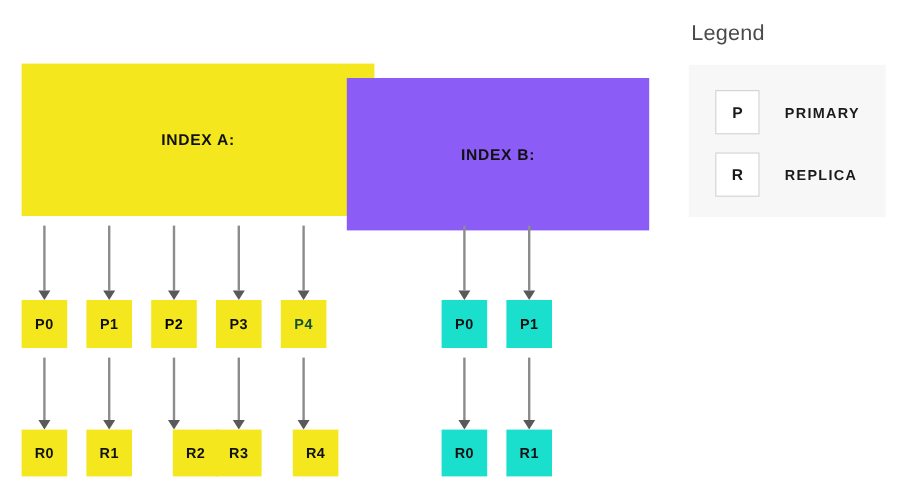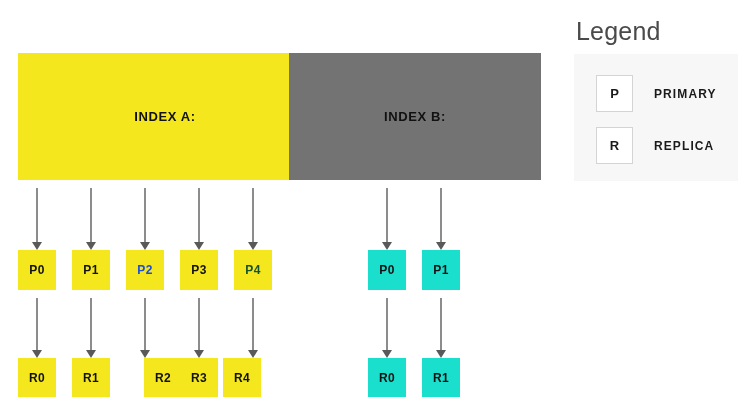--- a/index.html
+++ b/index.html
@@ -83,21 +83,21 @@
     border-left: 5px solid transparent;
     border-right: 5px solid transparent;
     border-top: 8px solid #595959;
   }
 
   
   #legend-title {
     position: absolute;
     left: 576px;
     top: 17px;
-    font-size: 25px;
+    font-size: 18px;
     color: #4a4a4a;
     font-weight: normal;
     letter-spacing: 0.2px;
   }
   #legend-panel {
     position: absolute;
     left: 574px;
     top: 54px;
     width: 164px;
     height: 127px;
@@ -134,40 +134,40 @@
 </style>
 </head>
 <body style="background: rgb(255, 255, 255);">
 
 <div id="stage">
 
   <div class="index-box" id="index-a-box" style="background: rgb(244, 231, 30);">
     <span class="index-title-line">INDEX A:</span>
   </div>
 
-  <div class="index-box" id="index-b-box" style="background: #737373;">
+  <div class="index-box" id="index-b-box" style="background: #8b5cf6; margin-top: 12px;">
     <span class="index-title-line">INDEX B:</span>
   </div>
 
   <div id="shard-layer">
       <div class="arrow" style="left: 31px; top: 188px; height: 62px;">
         <div class="shaft" style="height: 54px; background: rgb(140, 140, 140);"></div>
         <div class="head" style="top: 54px; border-top-color: rgb(89, 89, 89);"></div>
       </div>
       <div class="shard" style="left: 18px; top: 250px; height: 40px; background: rgb(244, 231, 30); color: rgb(17, 17, 17);">P0</div>
       <div class="arrow" style="left: 85px; top: 188px; height: 62px;">
         <div class="shaft" style="height: 54px; background: rgb(140, 140, 140);"></div>
         <div class="head" style="top: 54px; border-top-color: rgb(89, 89, 89);"></div>
       </div>
       <div class="shard" style="left: 72px; top: 250px; height: 40px; background: rgb(244, 231, 30); color: rgb(17, 17, 17);">P1</div>
       <div class="arrow" style="left: 139px; top: 188px; height: 62px;">
         <div class="shaft" style="height: 54px; background: rgb(140, 140, 140);"></div>
         <div class="head" style="top: 54px; border-top-color: rgb(89, 89, 89);"></div>
       </div>
-      <div class="shard" style="left: 126px; top: 250px; height: 40px; background: rgb(244, 231, 30); color: #1d4ed8;">P2</div>
+      <div class="shard" style="left: 126px; top: 250px; height: 40px; background: rgb(244, 231, 30); color: #000000;">P2</div>
       <div class="arrow" style="left: 193px; top: 188px; height: 62px;">
         <div class="shaft" style="height: 54px; background: rgb(140, 140, 140);"></div>
         <div class="head" style="top: 54px; border-top-color: rgb(89, 89, 89);"></div>
       </div>
       <div class="shard" style="left: 180px; top: 250px; height: 40px; background: rgb(244, 231, 30); color: rgb(17, 17, 17);">P3</div>
       <div class="arrow" style="left: 247px; top: 188px; height: 62px;">
         <div class="shaft" style="height: 54px; background: rgb(140, 140, 140);"></div>
         <div class="head" style="top: 54px; border-top-color: rgb(89, 89, 89);"></div>
       </div>
       <div class="shard" style="left: 234px; top: 250px; height: 40px; background: rgb(244, 231, 30); color: #14532d;">P4</div>
@@ -188,21 +188,21 @@
       <div class="shard replica" style="left: 144px; top: 358px; height: 39px; background: rgb(244, 231, 30); color: rgb(17, 17, 17);">R2</div>
       <div class="arrow" style="left: 193px; top: 298px; height: 60px;">
         <div class="shaft" style="height: 52px; background: rgb(140, 140, 140);"></div>
         <div class="head" style="top: 52px; border-top-color: rgb(89, 89, 89);"></div>
       </div>
       <div class="shard replica" style="left: 180px; top: 358px; height: 39px; background: rgb(244, 231, 30); color: rgb(17, 17, 17);">R3</div>
       <div class="arrow" style="left: 247px; top: 298px; height: 60px;">
         <div class="shaft" style="height: 52px; background: rgb(140, 140, 140);"></div>
         <div class="head" style="top: 52px; border-top-color: rgb(89, 89, 89);"></div>
       </div>
-      <div class="shard replica" style="left: 223px; top: 358px; height: 39px; background: rgb(244, 231, 30); color: rgb(17, 17, 17);">R4</div>
+      <div class="shard replica" style="left: 244px; top: 358px; height: 39px; background: rgb(244, 231, 30); color: rgb(17, 17, 17);">R4</div>
       <div class="arrow" style="left: 381px; top: 188px; height: 62px;">
         <div class="shaft" style="height: 54px; background: rgb(140, 140, 140);"></div>
         <div class="head" style="top: 54px; border-top-color: rgb(89, 89, 89);"></div>
       </div>
       <div class="shard" style="left: 368px; top: 250px; height: 40px; background: rgb(27, 223, 205); color: rgb(17, 17, 17);">P0</div>
       <div class="arrow" style="left: 435px; top: 188px; height: 62px;">
         <div class="shaft" style="height: 54px; background: rgb(140, 140, 140);"></div>
         <div class="head" style="top: 54px; border-top-color: rgb(89, 89, 89);"></div>
       </div>
       <div class="shard" style="left: 422px; top: 250px; height: 40px; background: rgb(27, 223, 205); color: rgb(17, 17, 17);">P1</div>

